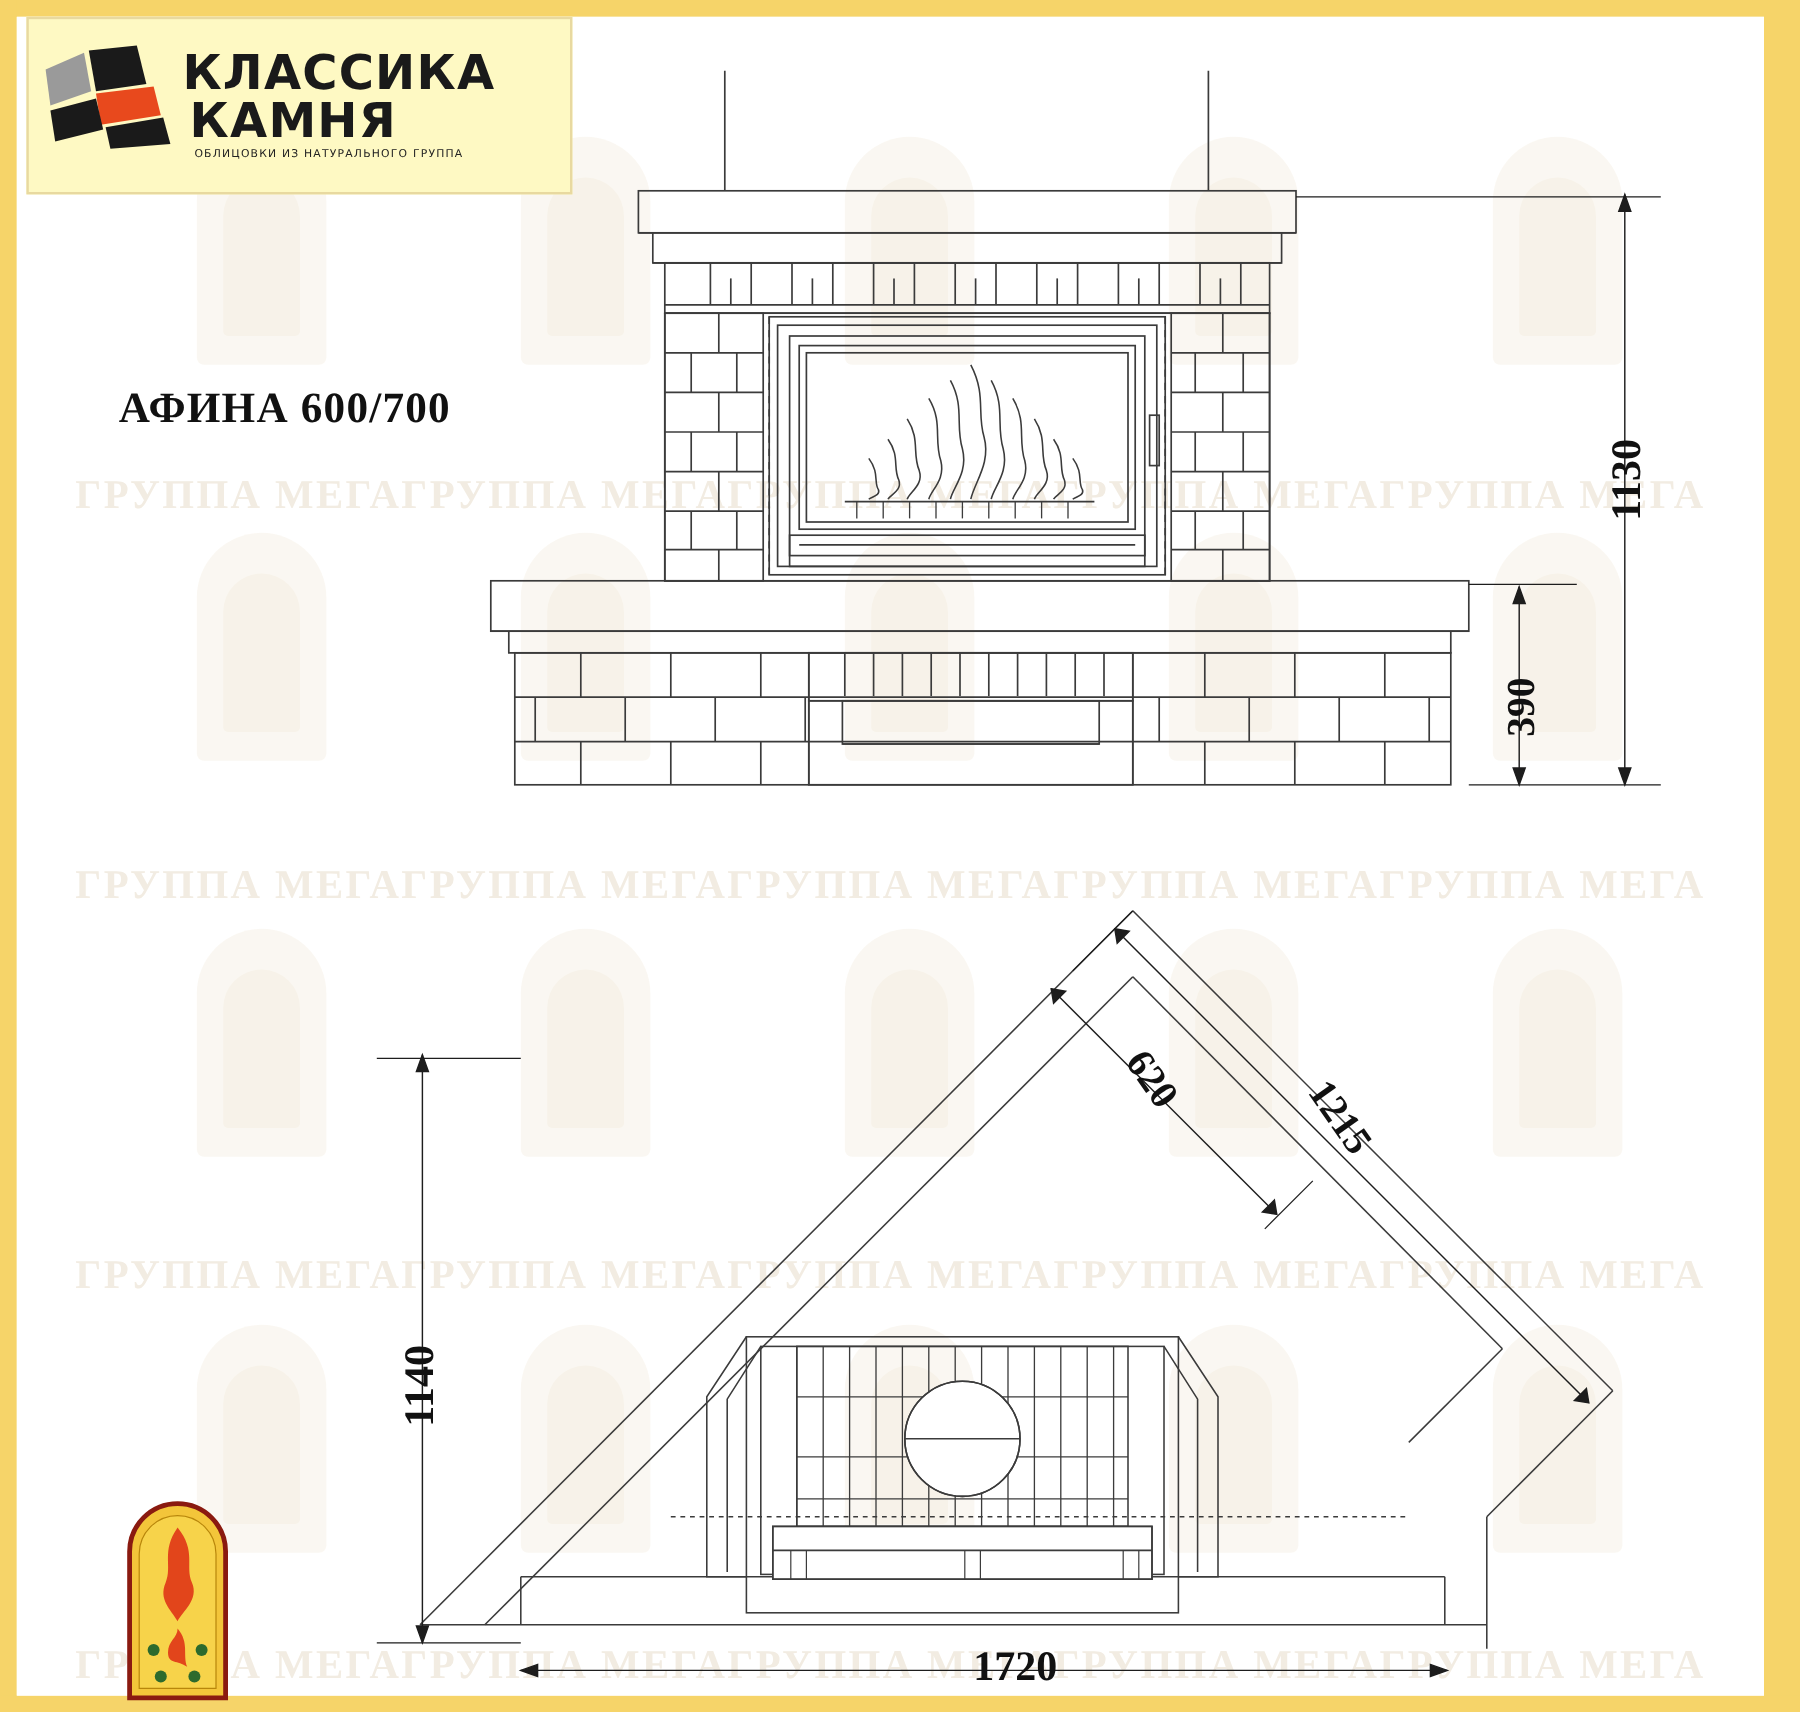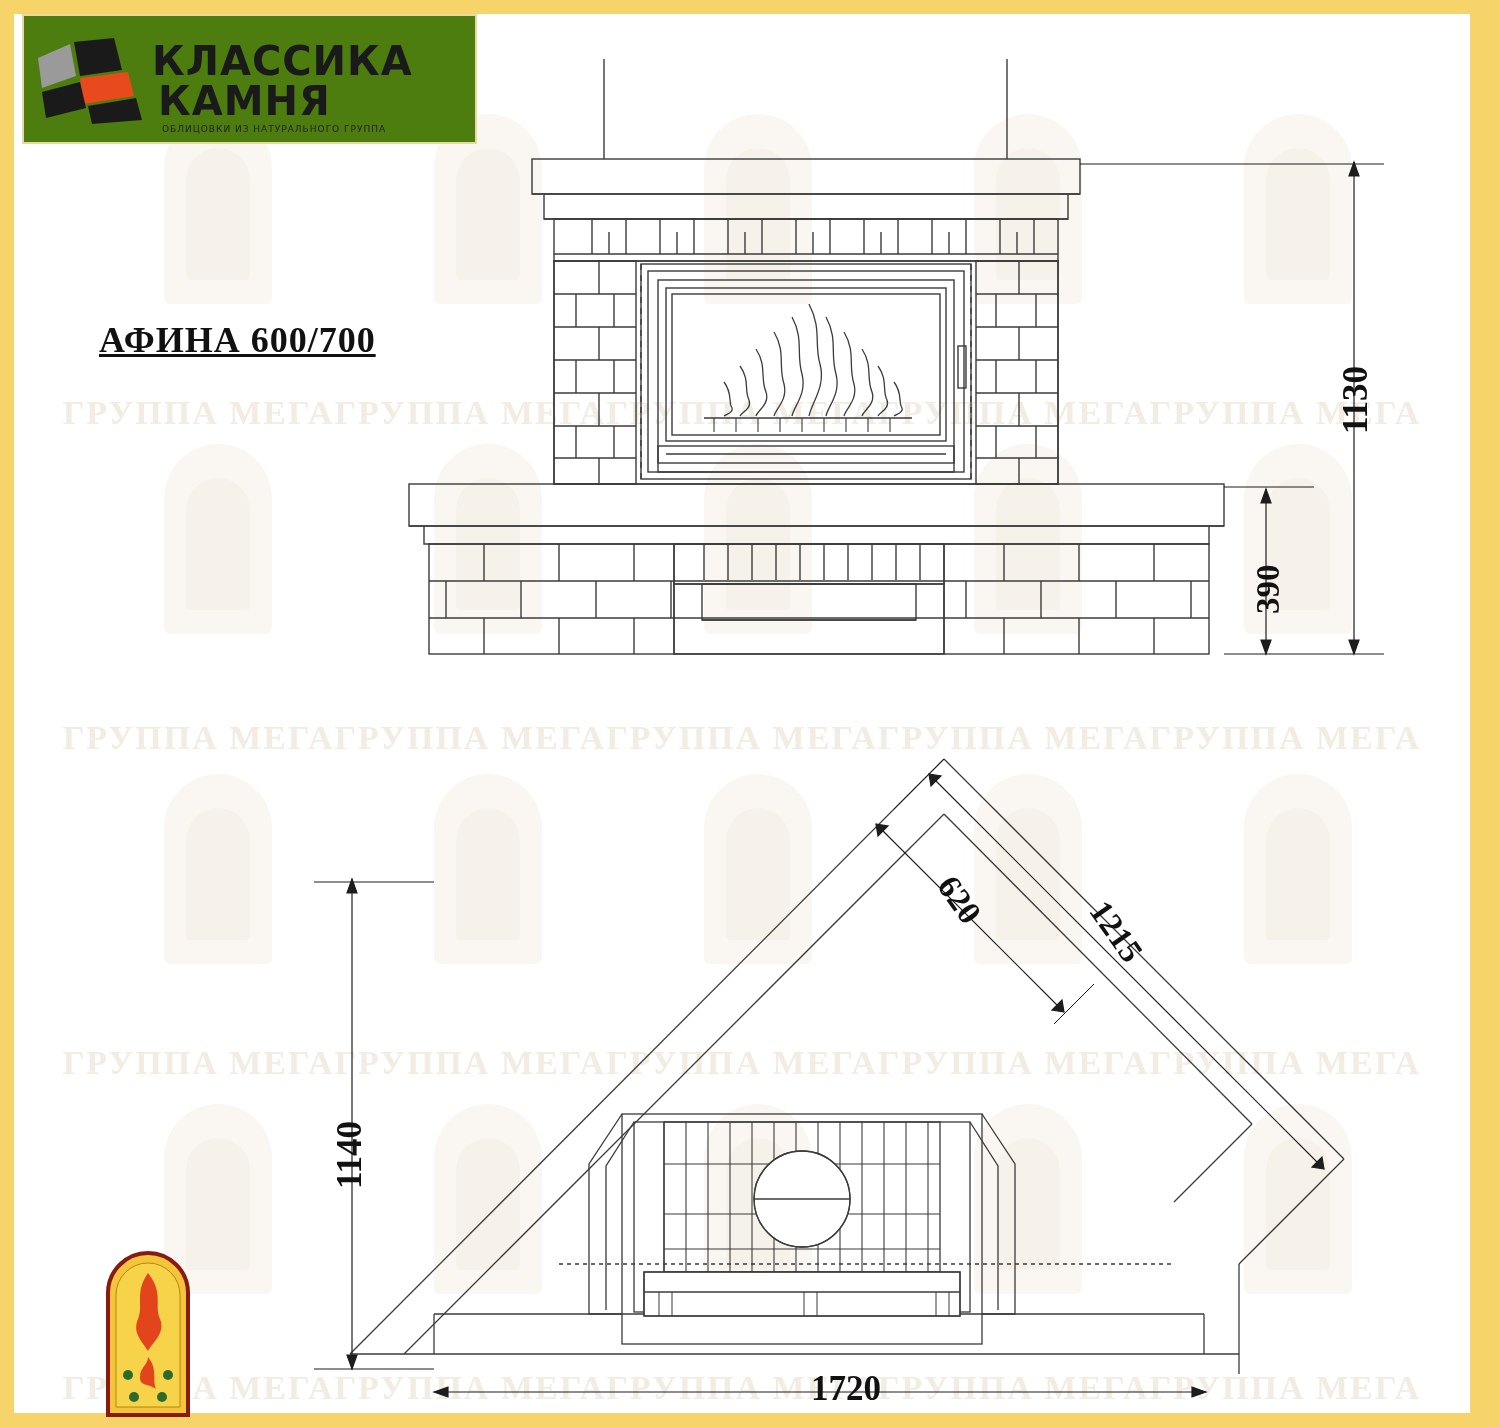--- a/index.html
+++ b/index.html
@@ -19,29 +19,29 @@
   .wm-row{position:absolute;left:0;width:1456px;text-align:center;color:#f2ece2;
           font-family:"Liberation Serif",serif;font-weight:bold;letter-spacing:2px;
           white-space:nowrap;font-size:34px;overflow:hidden;}
   .wm-arches{position:absolute;left:0;top:0;width:1456px;height:1399px;opacity:.55;}
   .arch{position:absolute;width:108px;height:190px;background:#f7f2e8;
         border-radius:54px 54px 6px 6px;}
   .arch .inner{position:absolute;left:22px;top:34px;width:64px;height:132px;
         border-radius:32px 32px 4px 4px;background:#f2e9d8;}
 
   
-  .logo{position:absolute;left:8px;top:0px;width:455px;height:130px;background:#4d7c0f;border:2px solid #e8d9a0;box-sizing:border-box;}
+  .logo{position:absolute;left:8px;top:0px;width:455px;height:148px;background:#fef9c3;border:2px solid #e8d9a0;box-sizing:border-box;}
   .logo-mark{position:absolute;left:12px;top:20px;width:110px;height:90px;}
   .logo-text{position:absolute;left:128px;top:14px;width:310px;height:100px;}
   .lt1{position:absolute;left:0;top:8px;font-family:"DejaVu Sans",sans-serif;font-weight:bold;font-size:40px;color:#1a1a1a;letter-spacing:1px;}
   .lt2{position:absolute;left:6px;top:48px;font-family:"DejaVu Sans",sans-serif;font-weight:bold;font-size:40px;color:#1a1a1a;letter-spacing:1px;}
   .lt3{position:absolute;left:10px;top:94px;font-family:"DejaVu Sans",sans-serif;font-size:9px;color:#222;letter-spacing:1px;}
 
   .title{position:absolute;left:85px;top:305px;font-family:"Liberation Serif",serif;
-         font-weight:bold;font-size:36px;color:#111;letter-spacing:1px;text-decoration:underline;}
+         font-weight:bold;font-size:36px;color:#111;letter-spacing:1px;}
 
   .dwg{position:absolute;left:0;top:0;width:1456px;height:1399px;}
   svg{display:block;}
 
   .dim-label{position:absolute;font-family:"Liberation Serif",serif;font-weight:bold;color:#111;}
   .rot90{transform:rotate(-90deg);transform-origin:left top;}
 
   .bottom-badge{position:absolute;left:88px;top:1233px;width:92px;height:170px;}
 </style>
 </head>

